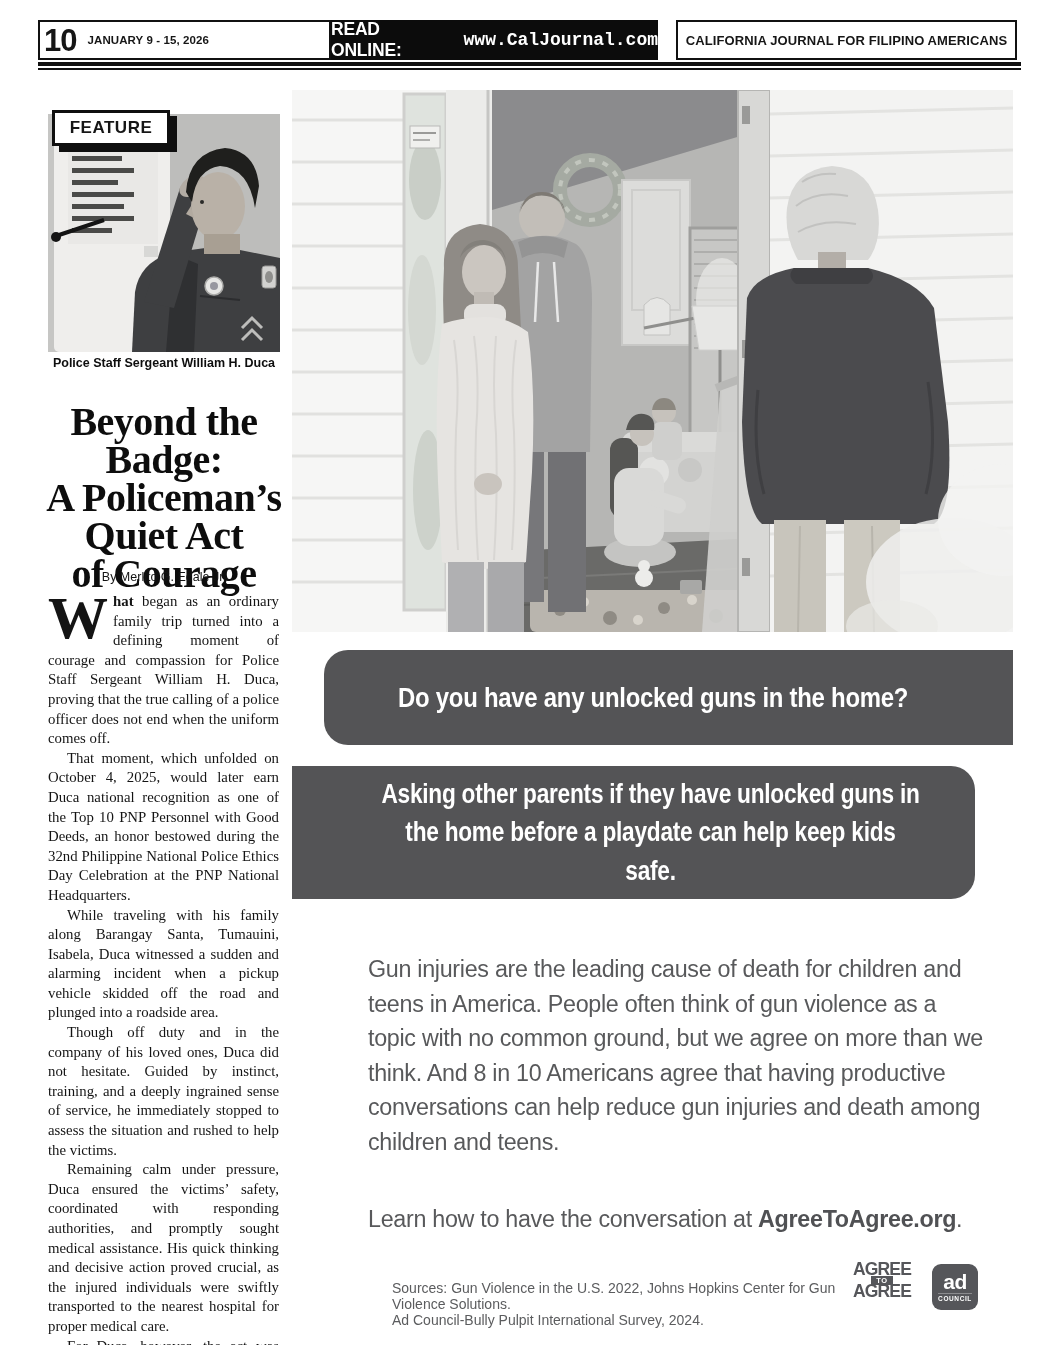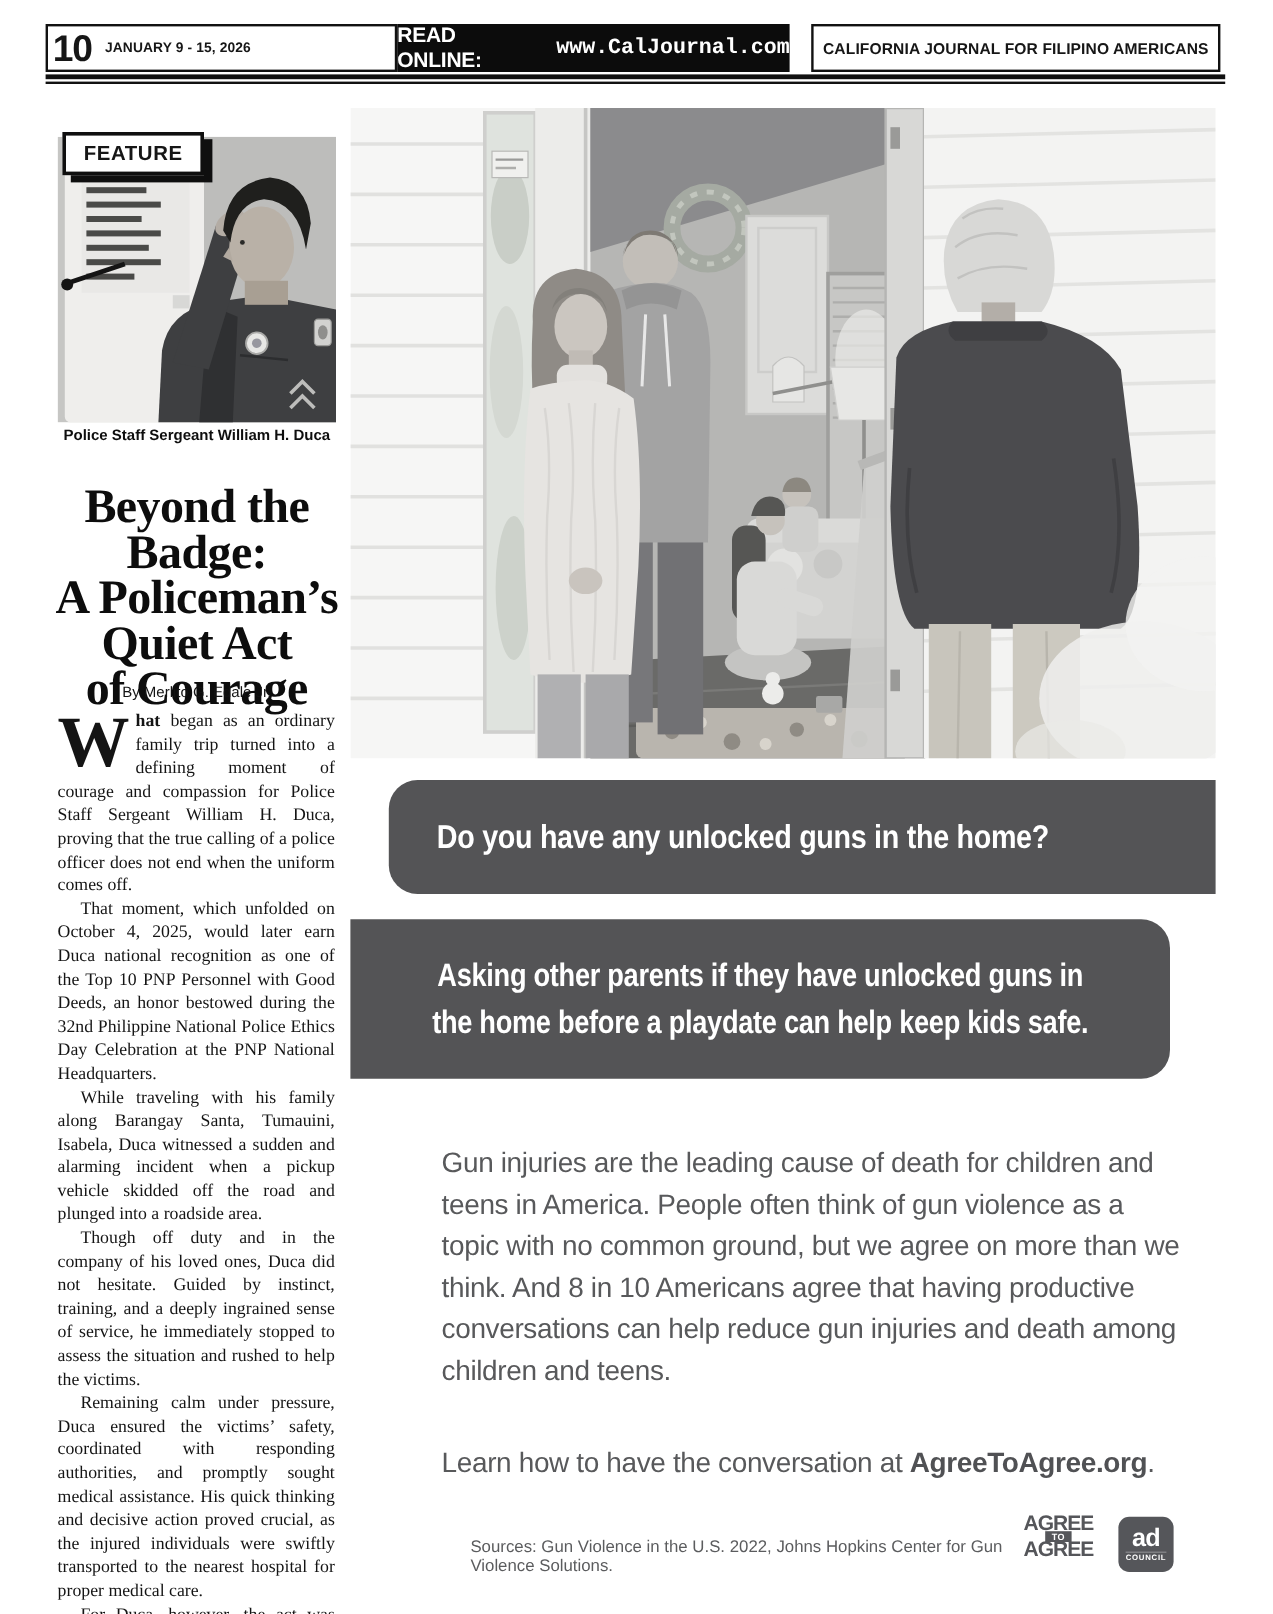--- a/index.html
+++ b/index.html
@@ -35,21 +35,21 @@
   .byline{position:absolute;left:44px;top:570px;width:240px;text-align:center;font-size:12.5px;color:#131313;}
   .article{position:absolute;left:48px;top:592px;width:231px;font-family:"Liberation Serif",serif;
            font-size:14.8px;line-height:19.6px;text-align:justify;color:#141414;}
   .article p{margin:0;text-indent:19px;}
   .article p.first{text-indent:0;}
   .dropcap{float:left;font-size:60px;line-height:47px;font-weight:bold;padding:3px 5px 0 0;
            font-family:"Liberation Serif",serif;}
   .lead-bold{font-weight:bold;}
   
   .ad-photo{position:absolute;left:292px;top:90px;width:721px;height:542px;}
-  .ad-box{position:absolute;background:#545456;color:#ffffff;font-weight:bold;box-sizing:border-box;}
+  .ad-box{position:absolute;background:#545456;color:#ffffff;font-weight:bold;box-sizing:border-box;padding-left:34px;}
   .ad-box-q{left:324px;top:650px;width:689px;height:95px;border-radius:24px 0 0 24px;
             display:flex;align-items:center;}
   .ad-box-q .bx-txt{font-size:27.5px;letter-spacing:-0.3px;transform:scaleX(0.87);transform-origin:left center;
                     padding-left:46px;white-space:nowrap;}
   .ad-box-t{left:292px;top:766px;width:683px;height:133px;border-radius:0 24px 24px 0;
             display:flex;align-items:center;justify-content:center;text-align:center;}
   .ad-box-t .bx-txt{font-size:27px;line-height:38.5px;letter-spacing:-0.3px;transform:scaleX(0.84);
                     transform-origin:center;width:740px;}
   .ad-body{position:absolute;left:368px;top:952px;width:618px;font-size:23.3px;line-height:34.6px;
            color:#58595b;letter-spacing:-0.3px;}
@@ -328,20 +328,21 @@
   <div class="ad-box ad-box-t">
     <span class="bx-txt">Asking other parents if they have unlocked guns in the home before a playdate can help keep kids safe.</span>
   </div>
 
   <div class="ad-body">Gun injuries are the leading cause of death for children and teens in America. People often think of gun violence as a topic with no common ground, but we agree on more than we think. And 8 in 10 Americans agree that having productive conversations can help reduce gun injuries and death among children and teens.</div>
 
   <div class="ad-cta"><span>Learn how to have the conversation at </span><b>AgreeToAgree.org</b><span>.</span></div>
 
   <div class="ad-sources">
     <div>Sources: Gun Violence in the U.S. 2022, Johns Hopkins Center for Gun Violence Solutions.</div>
+    <div>Ad Council-Bully Pulpit International Survey, 2024.</div>
   </div>
 
   <div class="agree-logo">
     <span class="agree-word">AGREE</span>
     <span class="agree-to">TO</span>
     <span class="agree-word">AGREE</span>
   </div>
   <div class="adcouncil-logo">
     <span class="adc-ad">ad</span>
     <span class="adc-council">COUNCIL</span>

